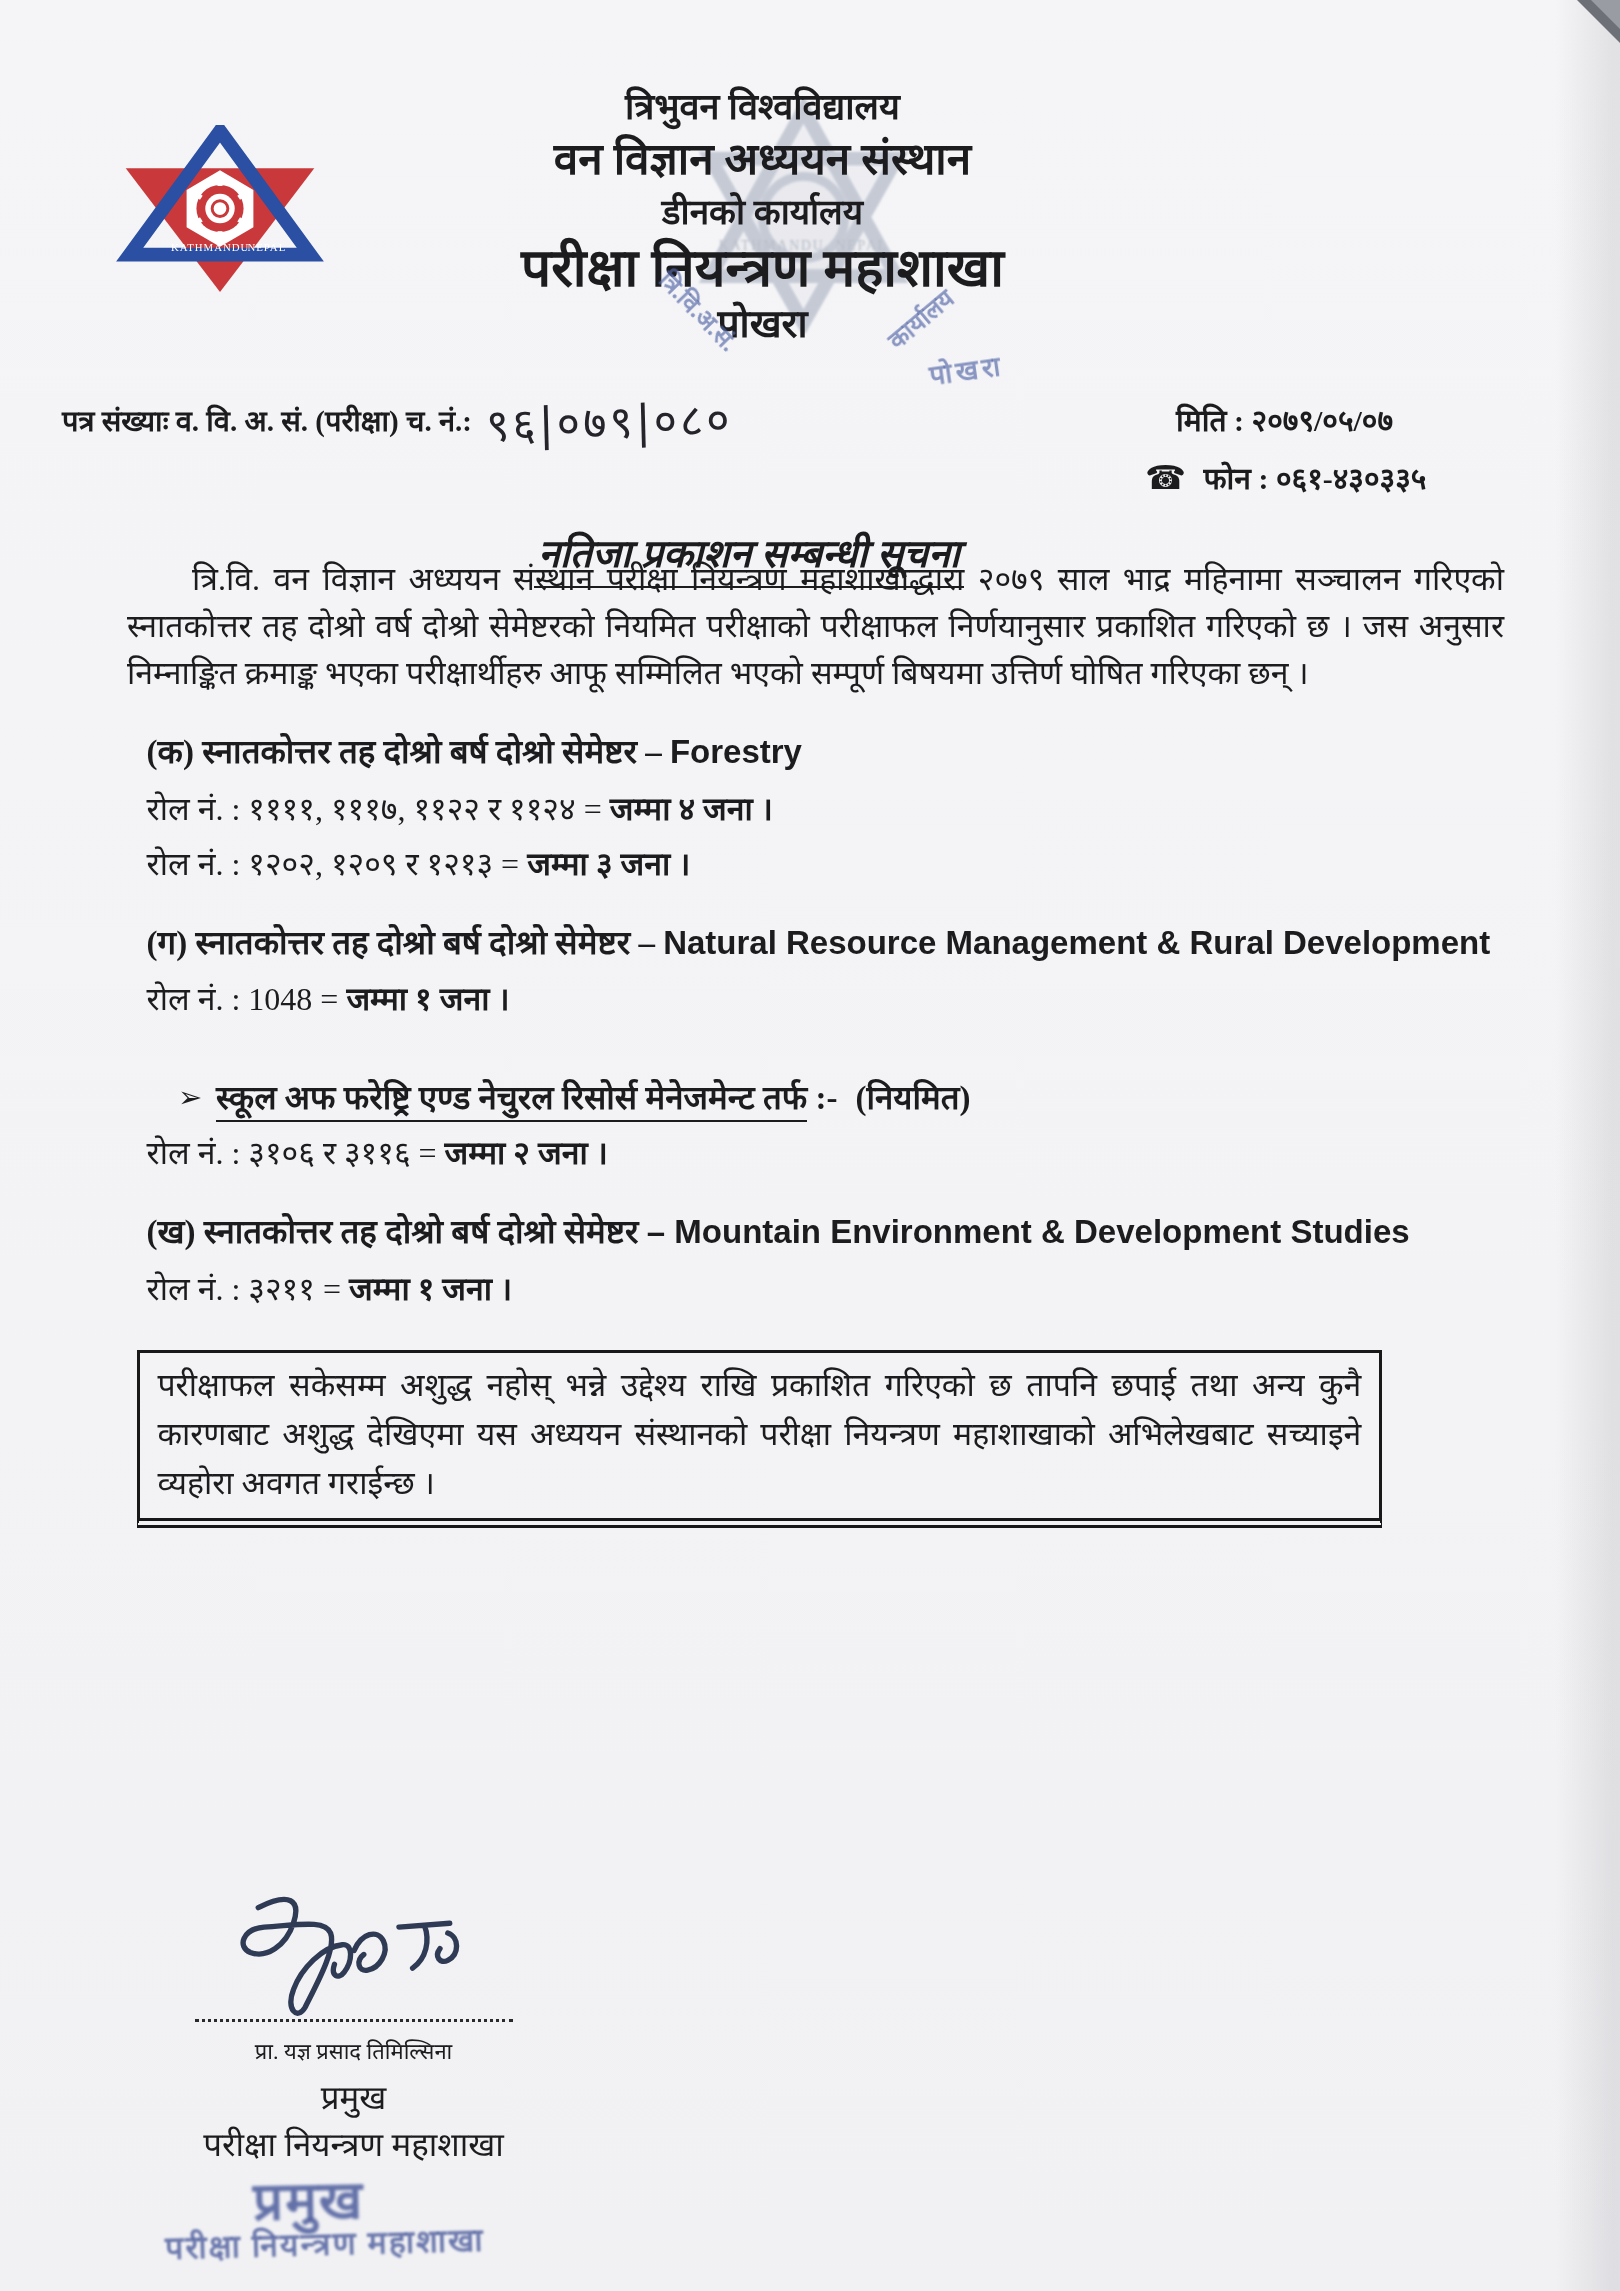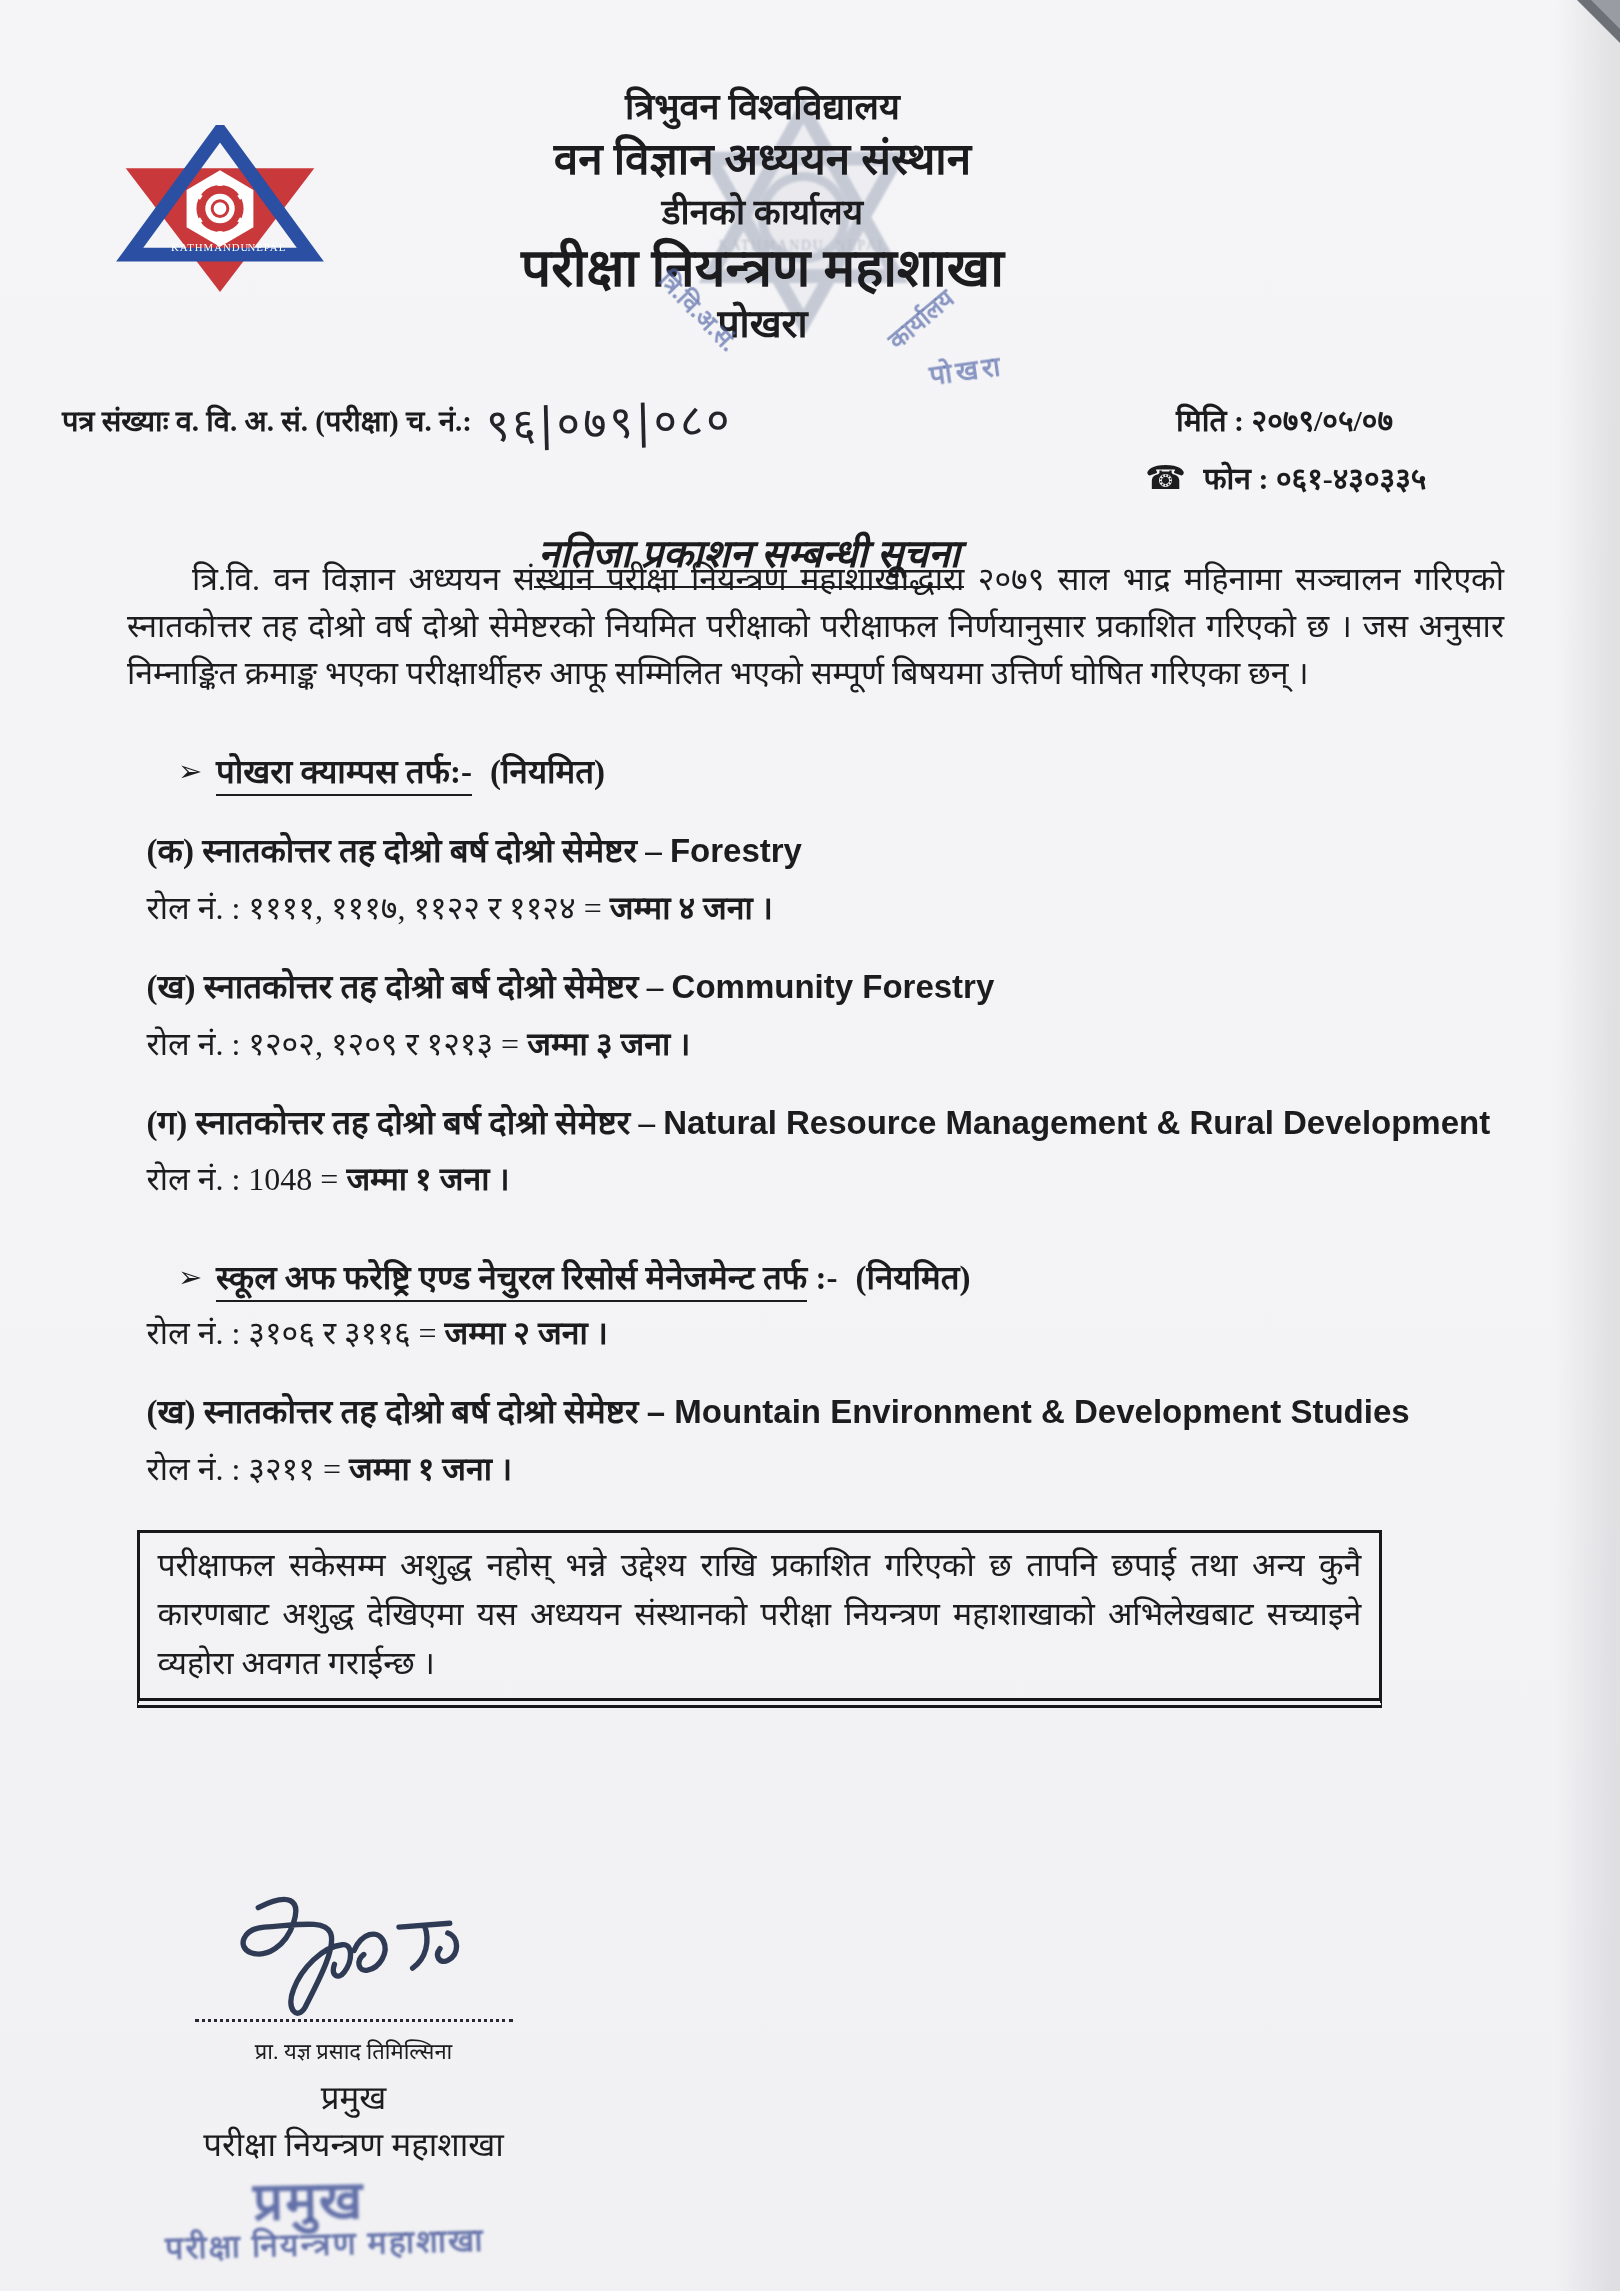--- a/index.html
+++ b/index.html
@@ -148,40 +148,31 @@
   </div>
 
   <div class="notice-title-wrap">
     <span class="notice-title">नतिजा प्रकाशन सम्बन्धी सूचना</span>
   </div>
 
   <div class="column">
 
     <p class="intro">त्रि.वि. वन विज्ञान अध्ययन संस्थान परीक्षा नियन्त्रण महाशाखाद्धारा २०७९ साल भाद्र महिनामा सञ्चालन गरिएको स्नातकोत्तर तह दोश्रो वर्ष दोश्रो सेमेष्टरको नियमित परीक्षाको परीक्षाफल निर्णयानुसार प्रकाशित गरिएको छ । जस अनुसार निम्नाङ्कित क्रमाङ्क भएका परीक्षार्थीहरु आफू सम्मिलित भएको सम्पूर्ण बिषयमा उत्तिर्ण घोषित गरिएका छन् ।</p>
 
-    <div class="sec-head">
-      <span class="arrow-icon">➢</span><span class="u">पोखरा क्याम्पस तर्फ:-</span><span></span>
-      <span class="sec-note">(नियमित)</span>
-    </div>
 
     <div class="item">
       <span>(क)</span>
       <span>स्नातकोत्तर तह दोश्रो बर्ष दोश्रो सेमेष्टर –</span>
       <span class="en">Forestry</span>
     </div>
     <div class="roll">
       <span>रोल नं. : ११११, १११७, ११२२ र ११२४ =</span>
       <span class="total">जम्मा ४ जना ।</span>
     </div>
 
-    <div class="item">
-      <span>(ख)</span>
-      <span>स्नातकोत्तर तह दोश्रो बर्ष दोश्रो सेमेष्टर –</span>
-      <span class="en">Community Forestry</span>
-    </div>
     <div class="roll">
       <span>रोल नं. : १२०२, १२०९ र १२१३ =</span>
       <span class="total">जम्मा ३ जना ।</span>
     </div>
 
     <div class="item">
       <span>(ग)</span>
       <span>स्नातकोत्तर तह दोश्रो बर्ष दोश्रो सेमेष्टर –</span>
       <span class="en">Natural Resource Management &amp; Rural Development</span>
     </div>

